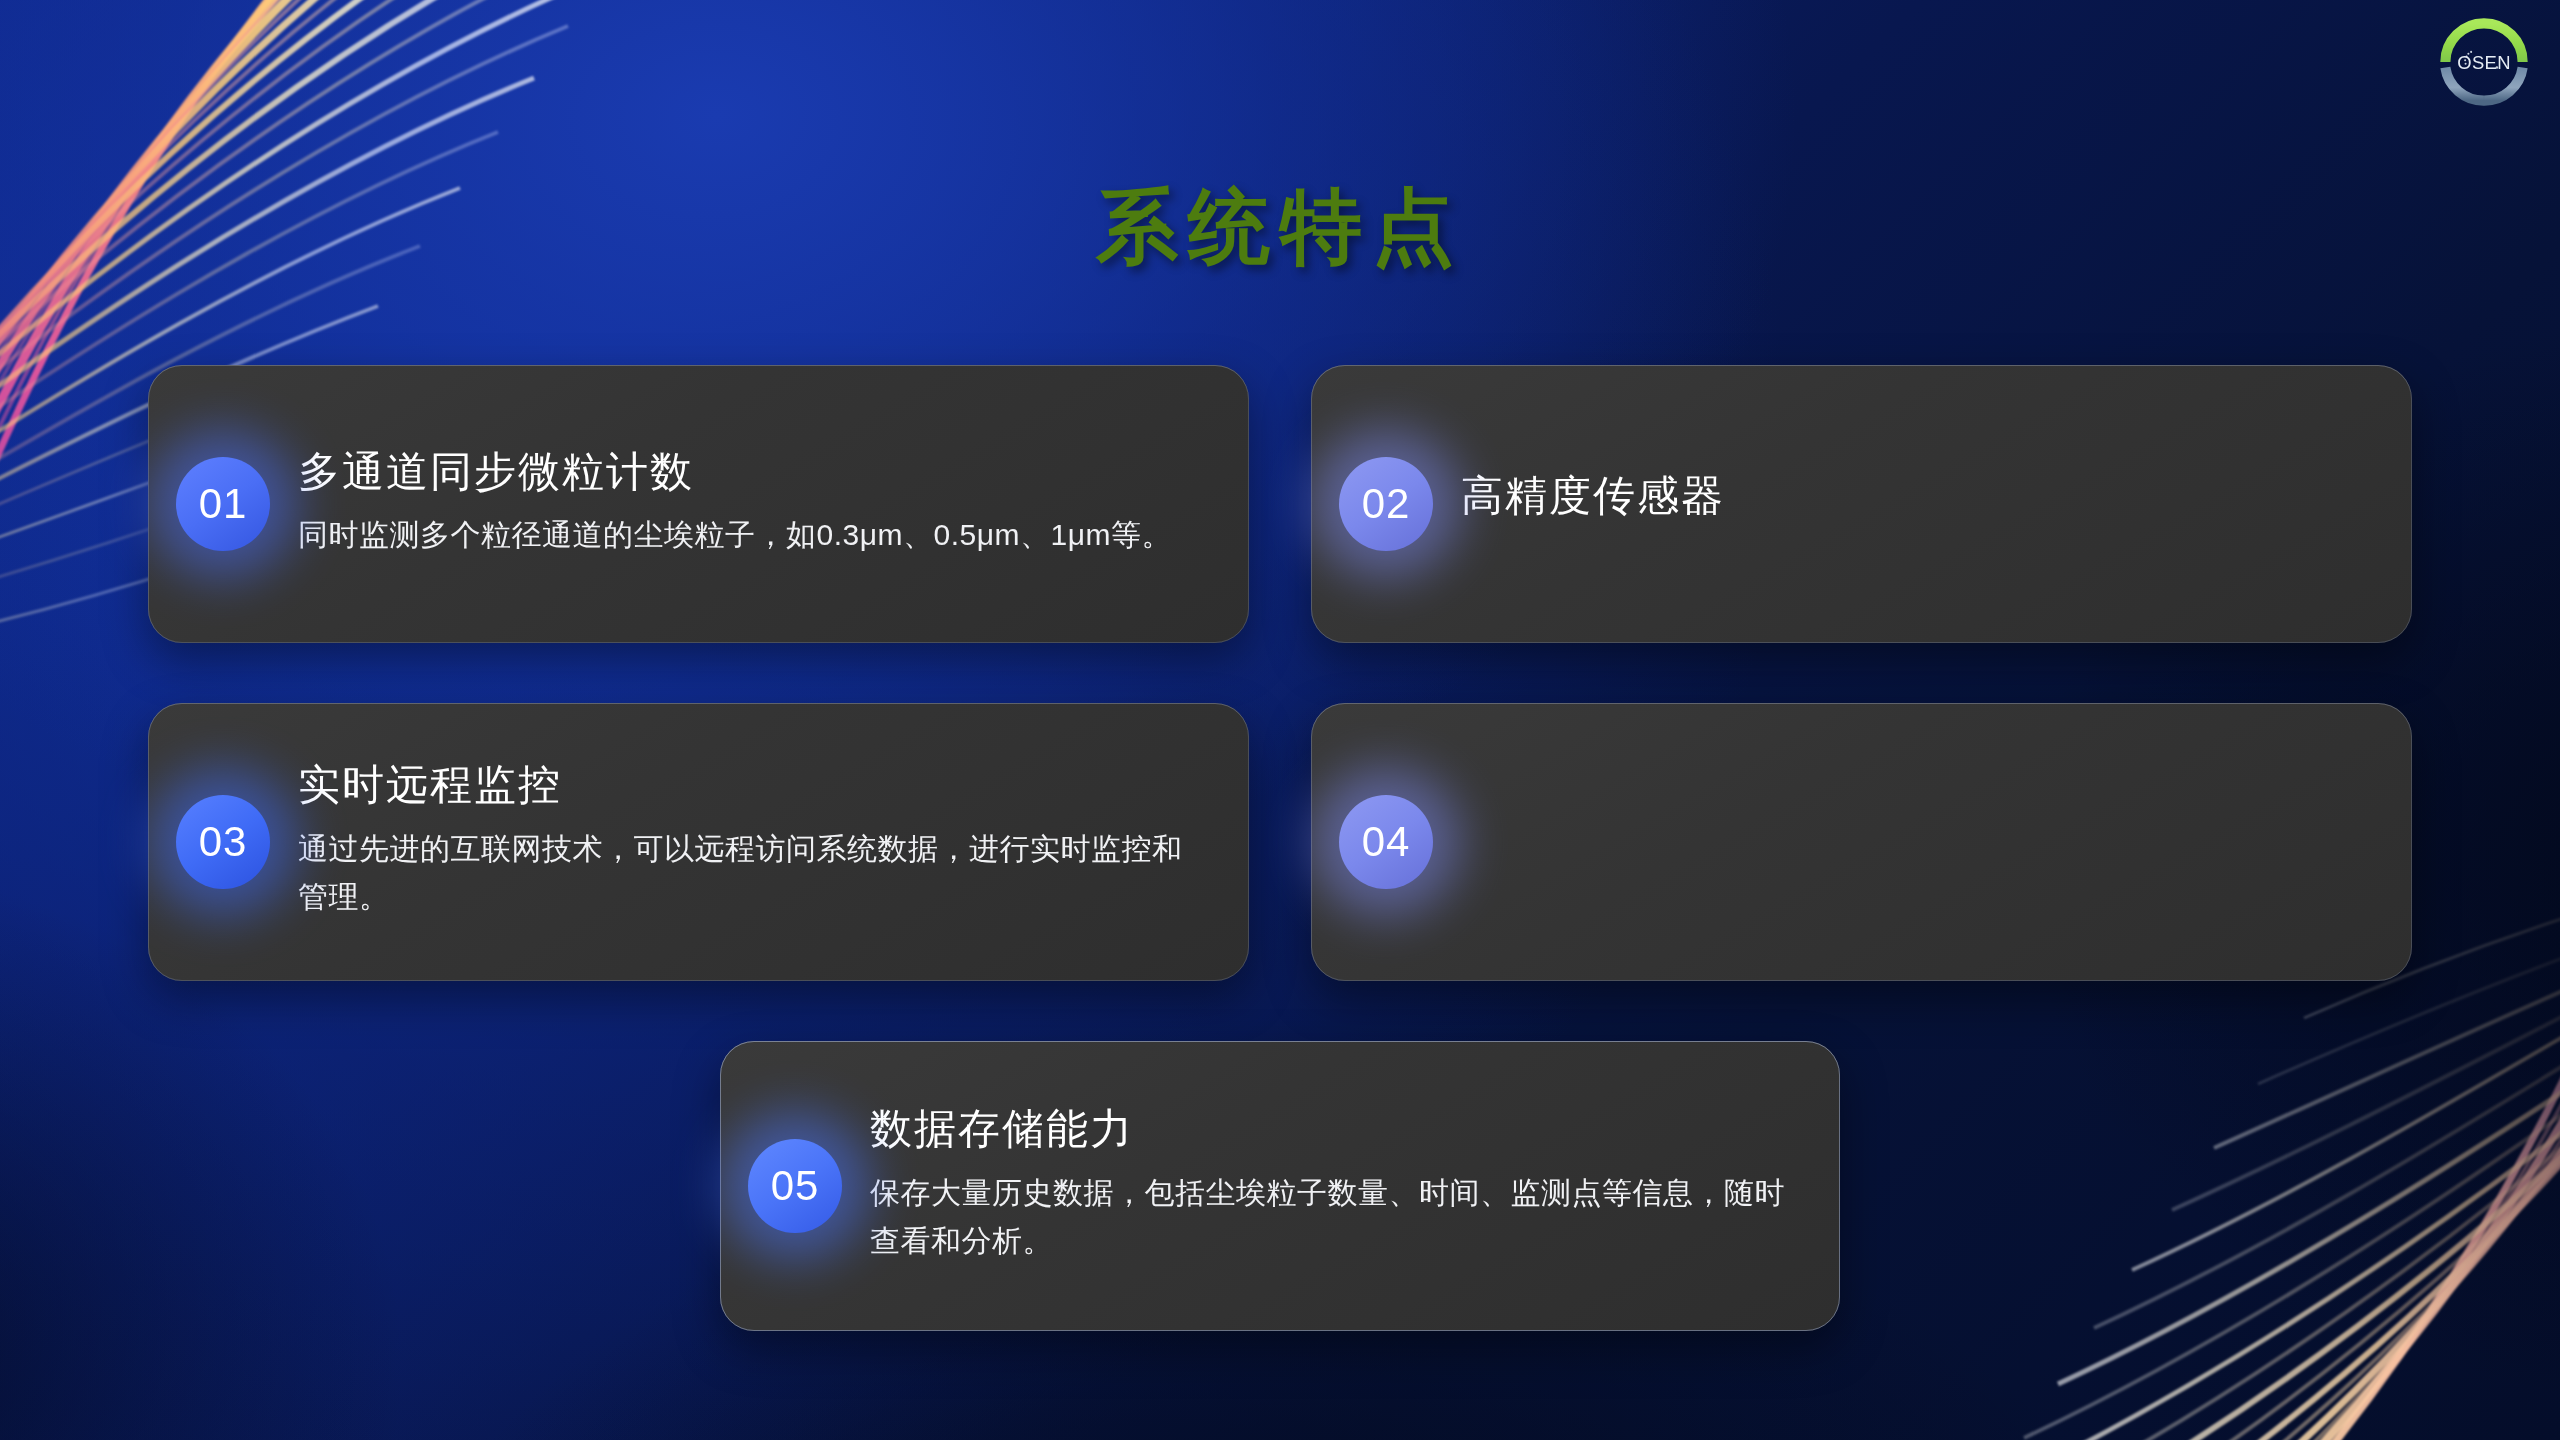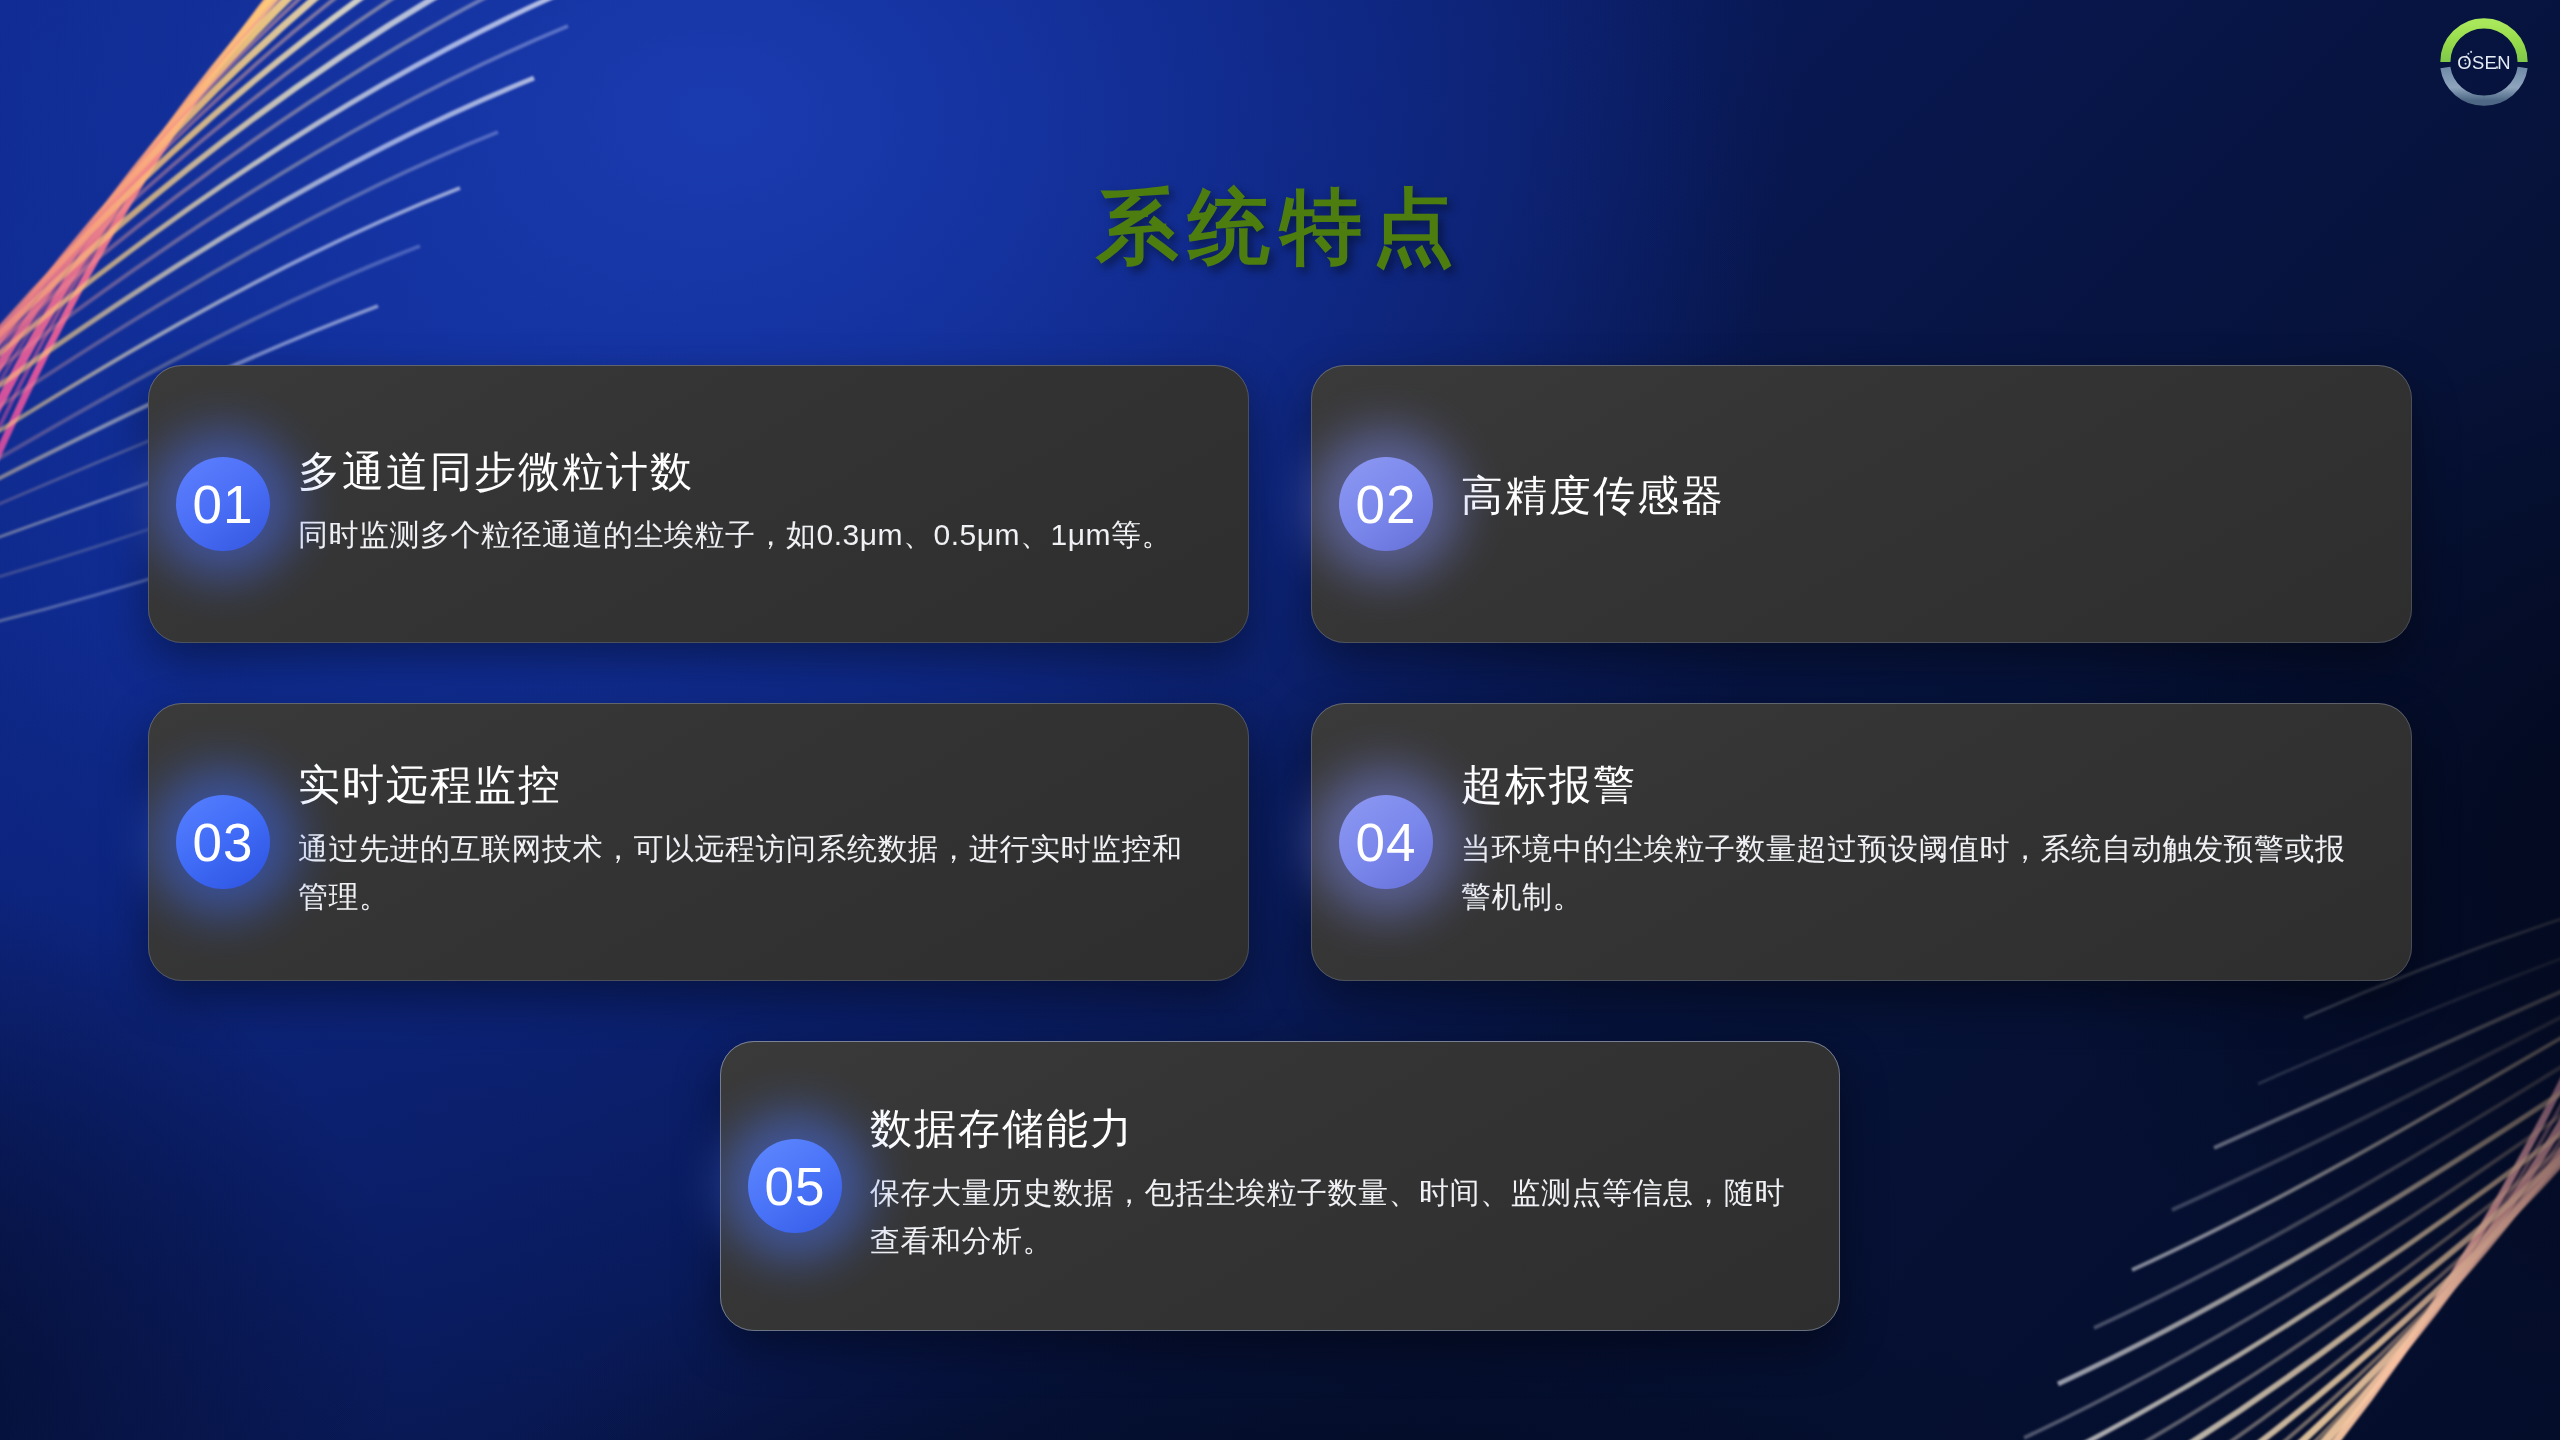--- a/index.html
+++ b/index.html
@@ -128,21 +128,21 @@
     align-items: center;
   }
   .badge {
     position: relative;
     width: 94px;
     height: 94px;
     border-radius: 50%;
     display: flex;
     align-items: center;
     justify-content: center;
-    font-size: 53px;
+    font-size: 42px;
     font-weight: 400;
     color: #ffffff;
     letter-spacing: 1px;
     z-index: 2;
   }
   .badge-glow {
     position: absolute;
     width: 150px;
     height: 150px;
     border-radius: 50%;
@@ -349,24 +349,20 @@
           <h2 class="card-title">实时远程监控</h2>
           <p class="card-desc">通过先进的互联网技术，可以远程访问系统数据，进行实时监控和管理。</p>
         </div>
       </div>
 
       <div class="card">
         <div class="badge-wrap">
           <div class="badge-glow" style="background:#7b88ec"></div>
           <div class="badge" style="background:linear-gradient(145deg,#8e99f2 0%,#7b88ec 50%,#6670d8 100%)">04</div>
         </div>
-        <div class="card-body">
-          <h2 class="card-title">超标报警</h2>
-          <p class="card-desc">当环境中的尘埃粒子数量超过预设阈值时，系统自动触发预警或报警机制。</p>
-        </div>
       </div>
 
     </div>
 
     <div class="row-last">
 
       <div class="card featured">
         <div class="badge-wrap">
           <div class="badge-glow" style="background:#4a74f8"></div>
           <div class="badge" style="background:linear-gradient(145deg,#6088ff 0%,#4a74f8 50%,#345ae6 100%)">05</div>

